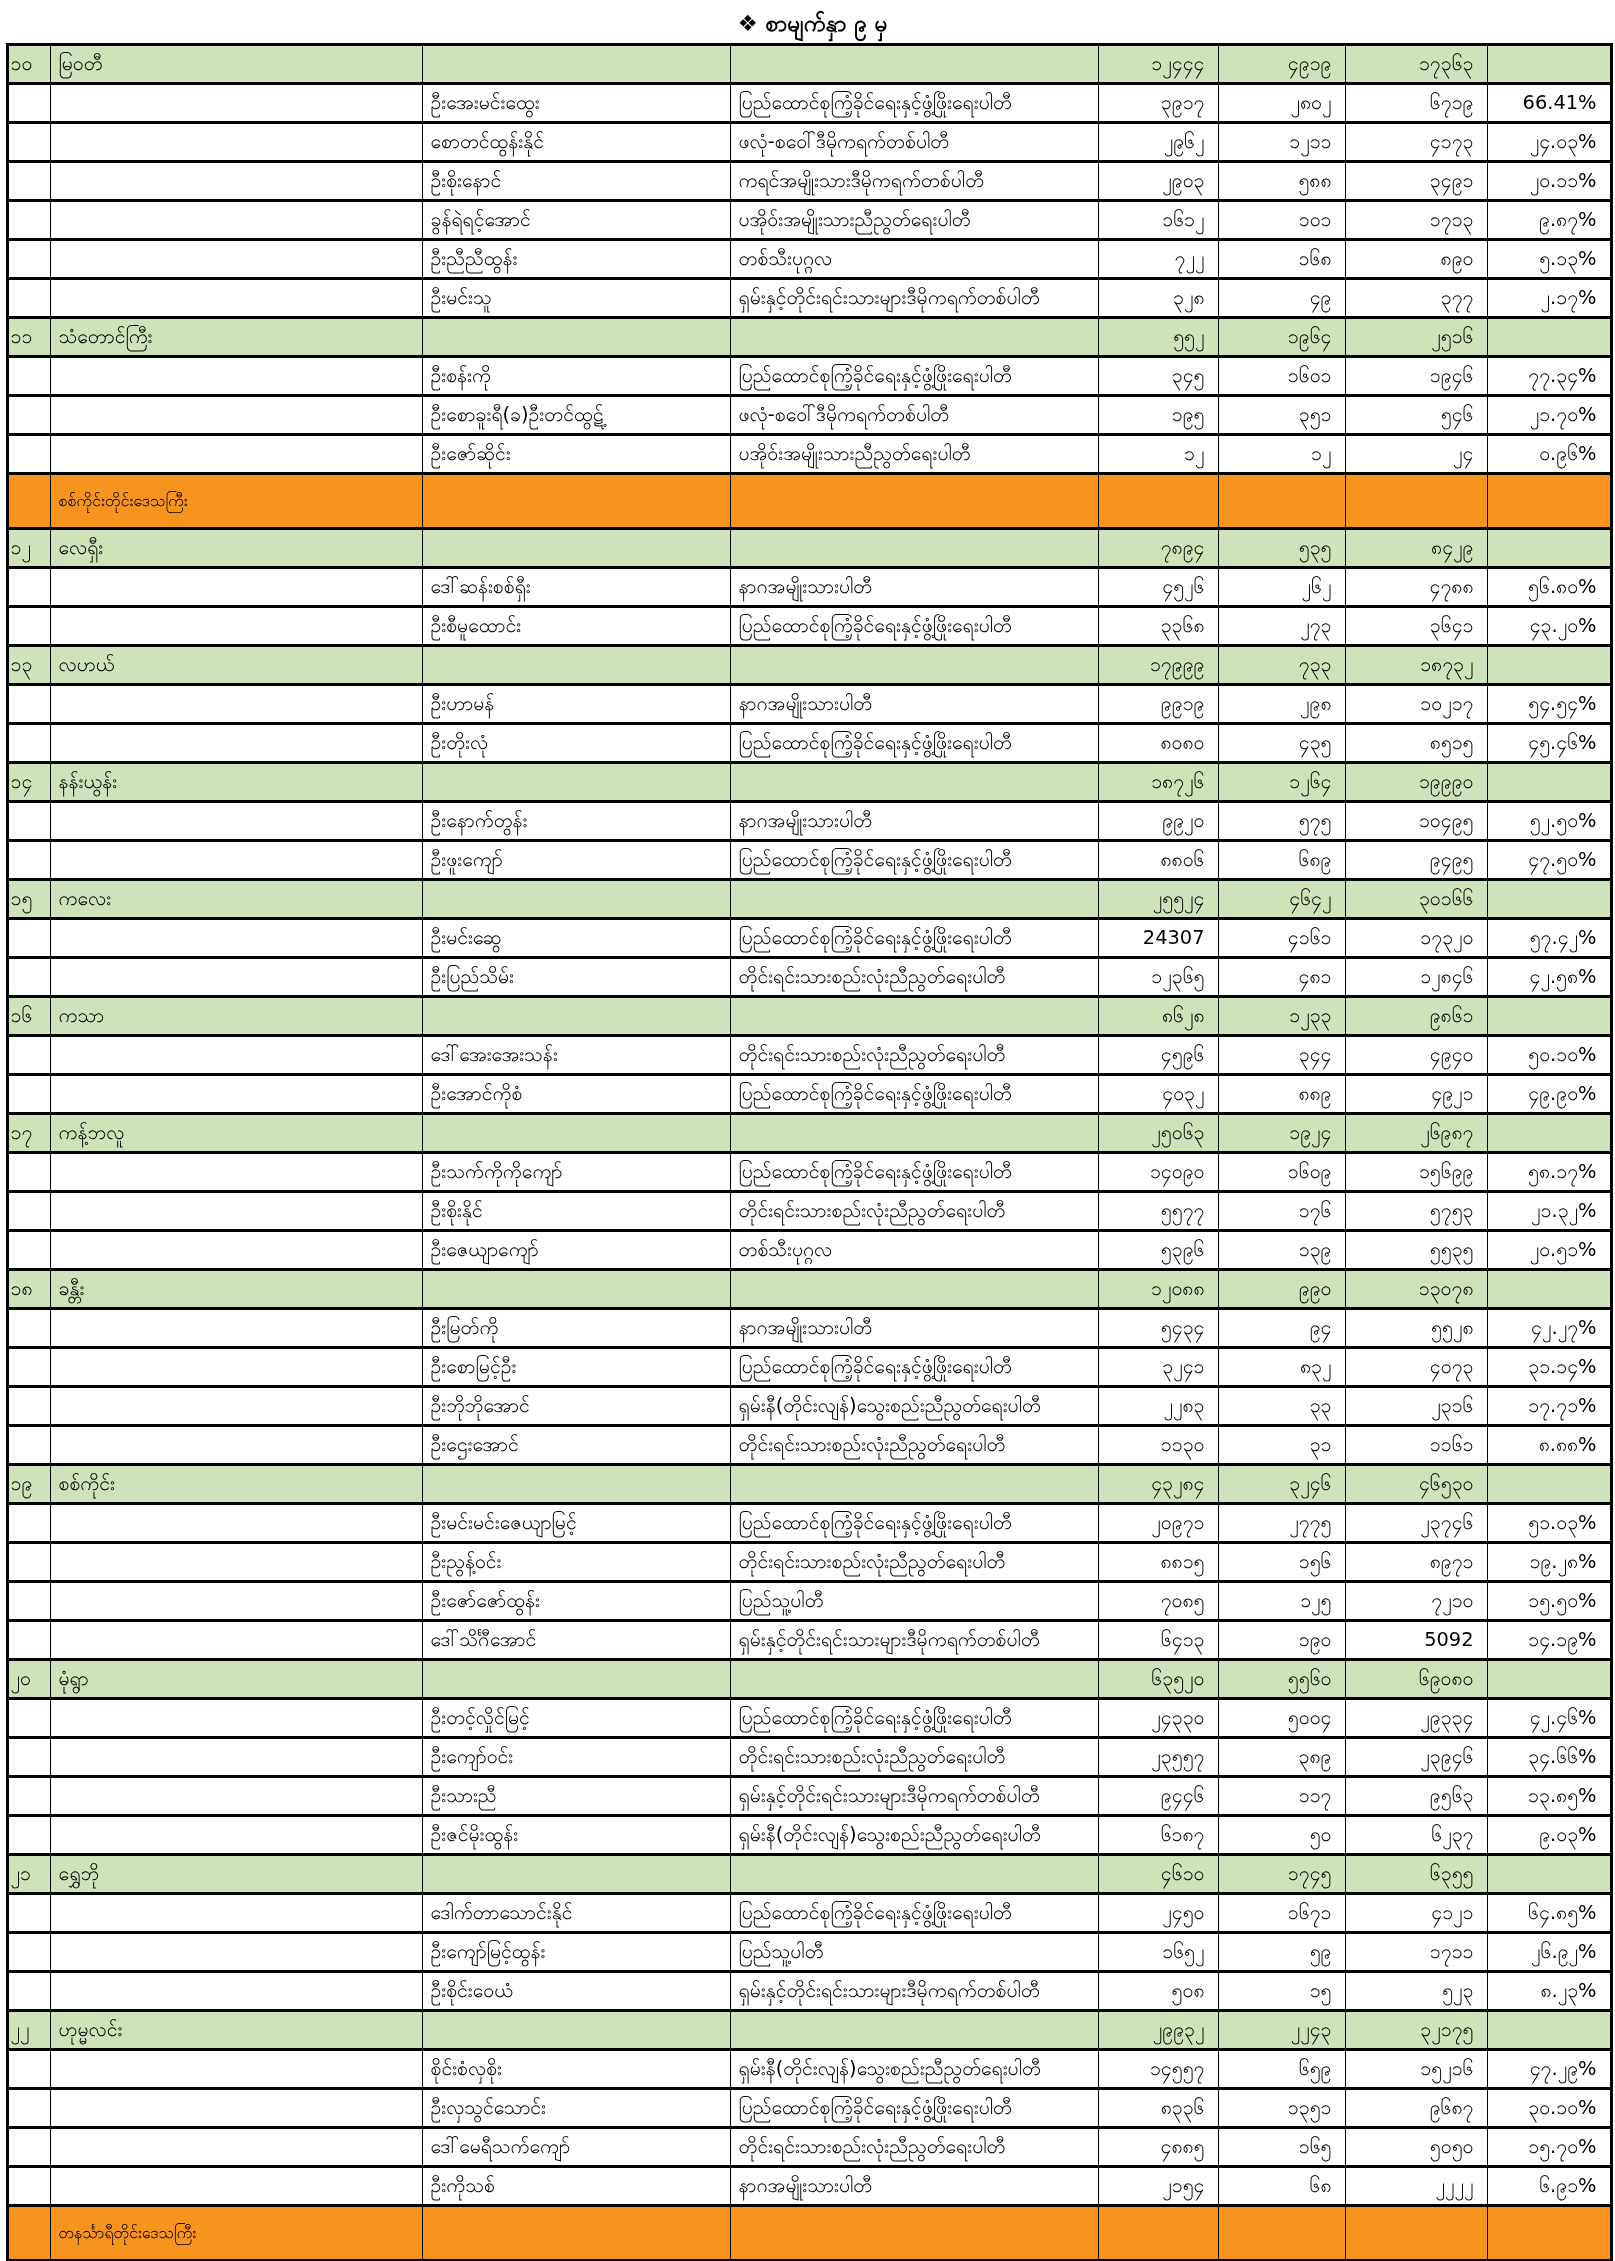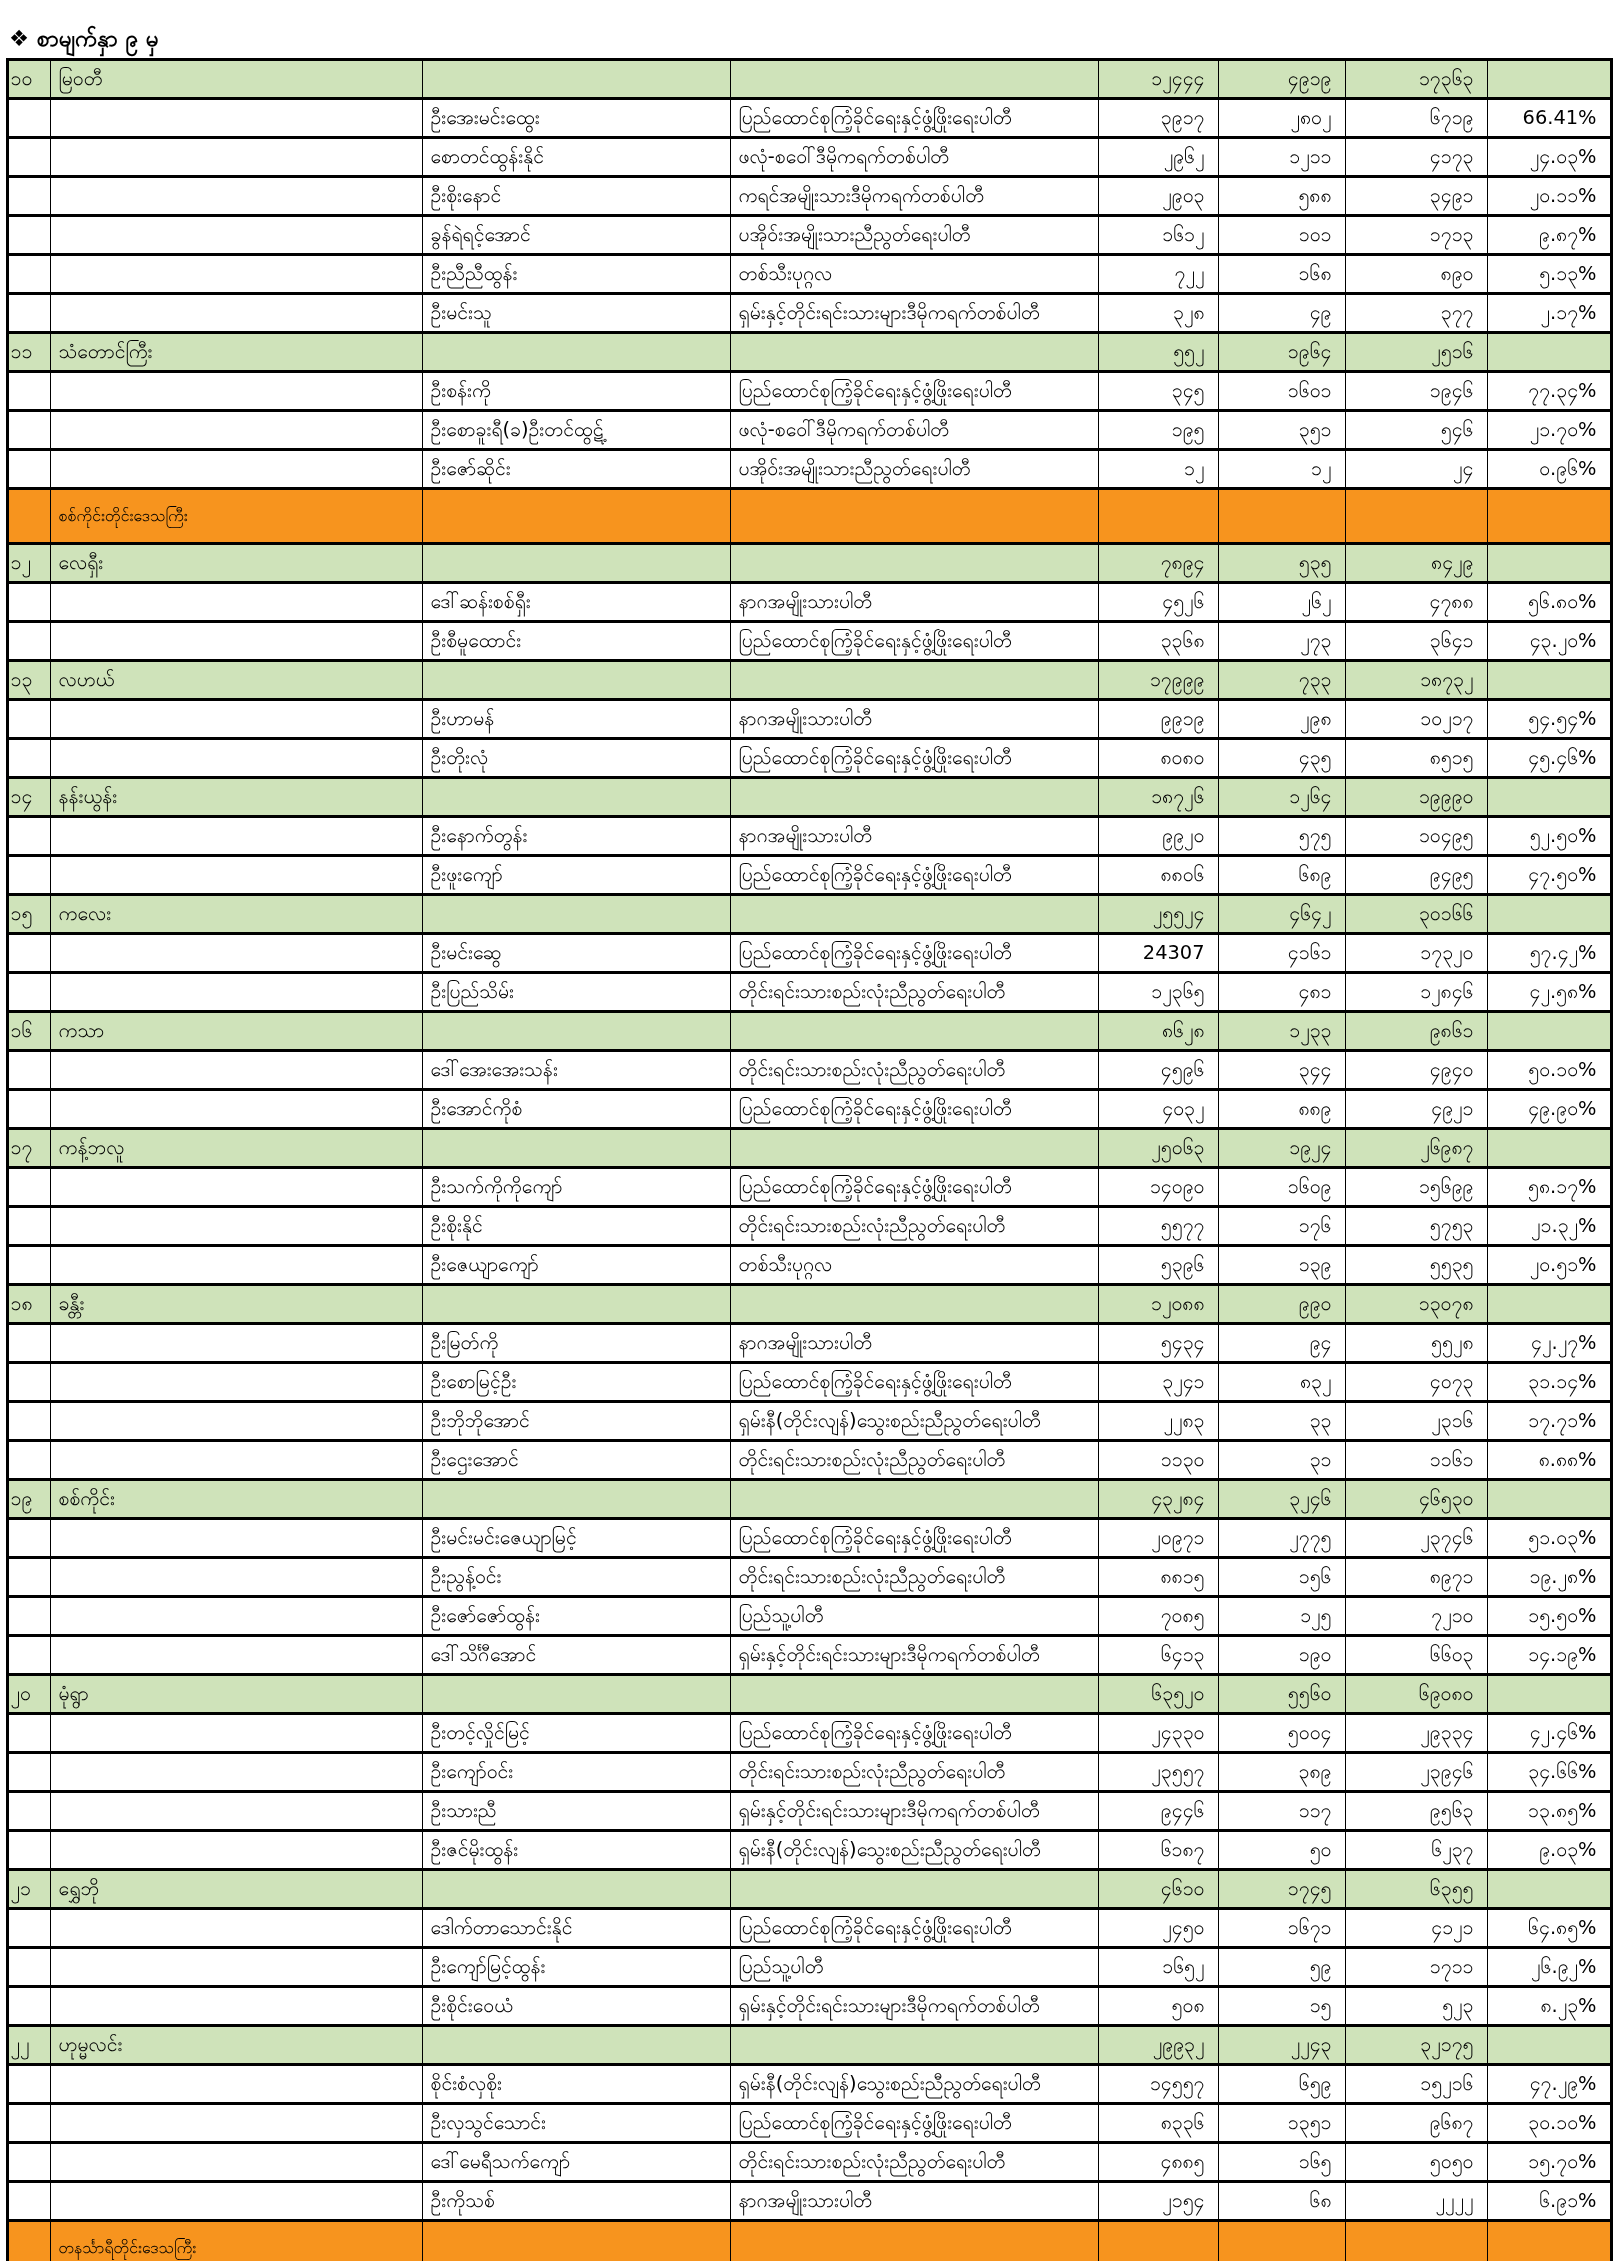--- a/index.html
+++ b/index.html
@@ -4,21 +4,21 @@
 <style>
   html,body{margin:0;padding:0;}
   body{
     width:1616px;height:2261px;background:#ffffff;position:relative;
     font-family:"DejaVu Sans","Liberation Sans",sans-serif;color:#000;
     -webkit-font-smoothing:antialiased;overflow:hidden;
   }
   .page-note{
     font-size:22.4px;font-weight:bold;line-height:1.2;
   }
-  #header-note{margin:25px 0 6px 9px;}
+  #header-note{margin:10px 0 6px 9px;text-align:center;}
   table#results{
     border-collapse:collapse;table-layout:fixed;
     width:1604px;margin:0 6px;
     border:3px solid #000;
   }
   td{
     border-left:1.5px solid #000;border-right:1.5px solid #000;
     border-top:3px solid #000;border-bottom:3px solid #000;
     font-size:19.4px;line-height:1.15;
     overflow:hidden;white-space:nowrap;
@@ -452,21 +452,21 @@
         <td class="col6">၇၂၁၀</td>
         <td class="col7">၁၅.၅၀%</td>
       </tr>
       <tr class="row-candidate">
         <td class="col0"></td>
         <td class="col1"></td>
         <td class="col2">ဒေါ်သိင်္ဂီအောင်</td>
         <td class="col3">ရှမ်းနှင့်တိုင်းရင်းသားများဒီမိုကရက်တစ်ပါတီ</td>
         <td class="col4">၆၄၁၃</td>
         <td class="col5">၁၉၀</td>
-        <td class="col6">၆၆၀၃</td>
+        <td class="col6">5092</td>
         <td class="col7">၁၄.၁၉%</td>
       </tr>
       <tr class="row-township">
         <td class="col0">၂၀</td>
         <td class="col1">မုံရွာ</td>
         <td class="col2"></td>
         <td class="col3"></td>
         <td class="col4">၆၃၅၂၀</td>
         <td class="col5">၅၅၆၀</td>
         <td class="col6">၆၉၀၈၀</td>

